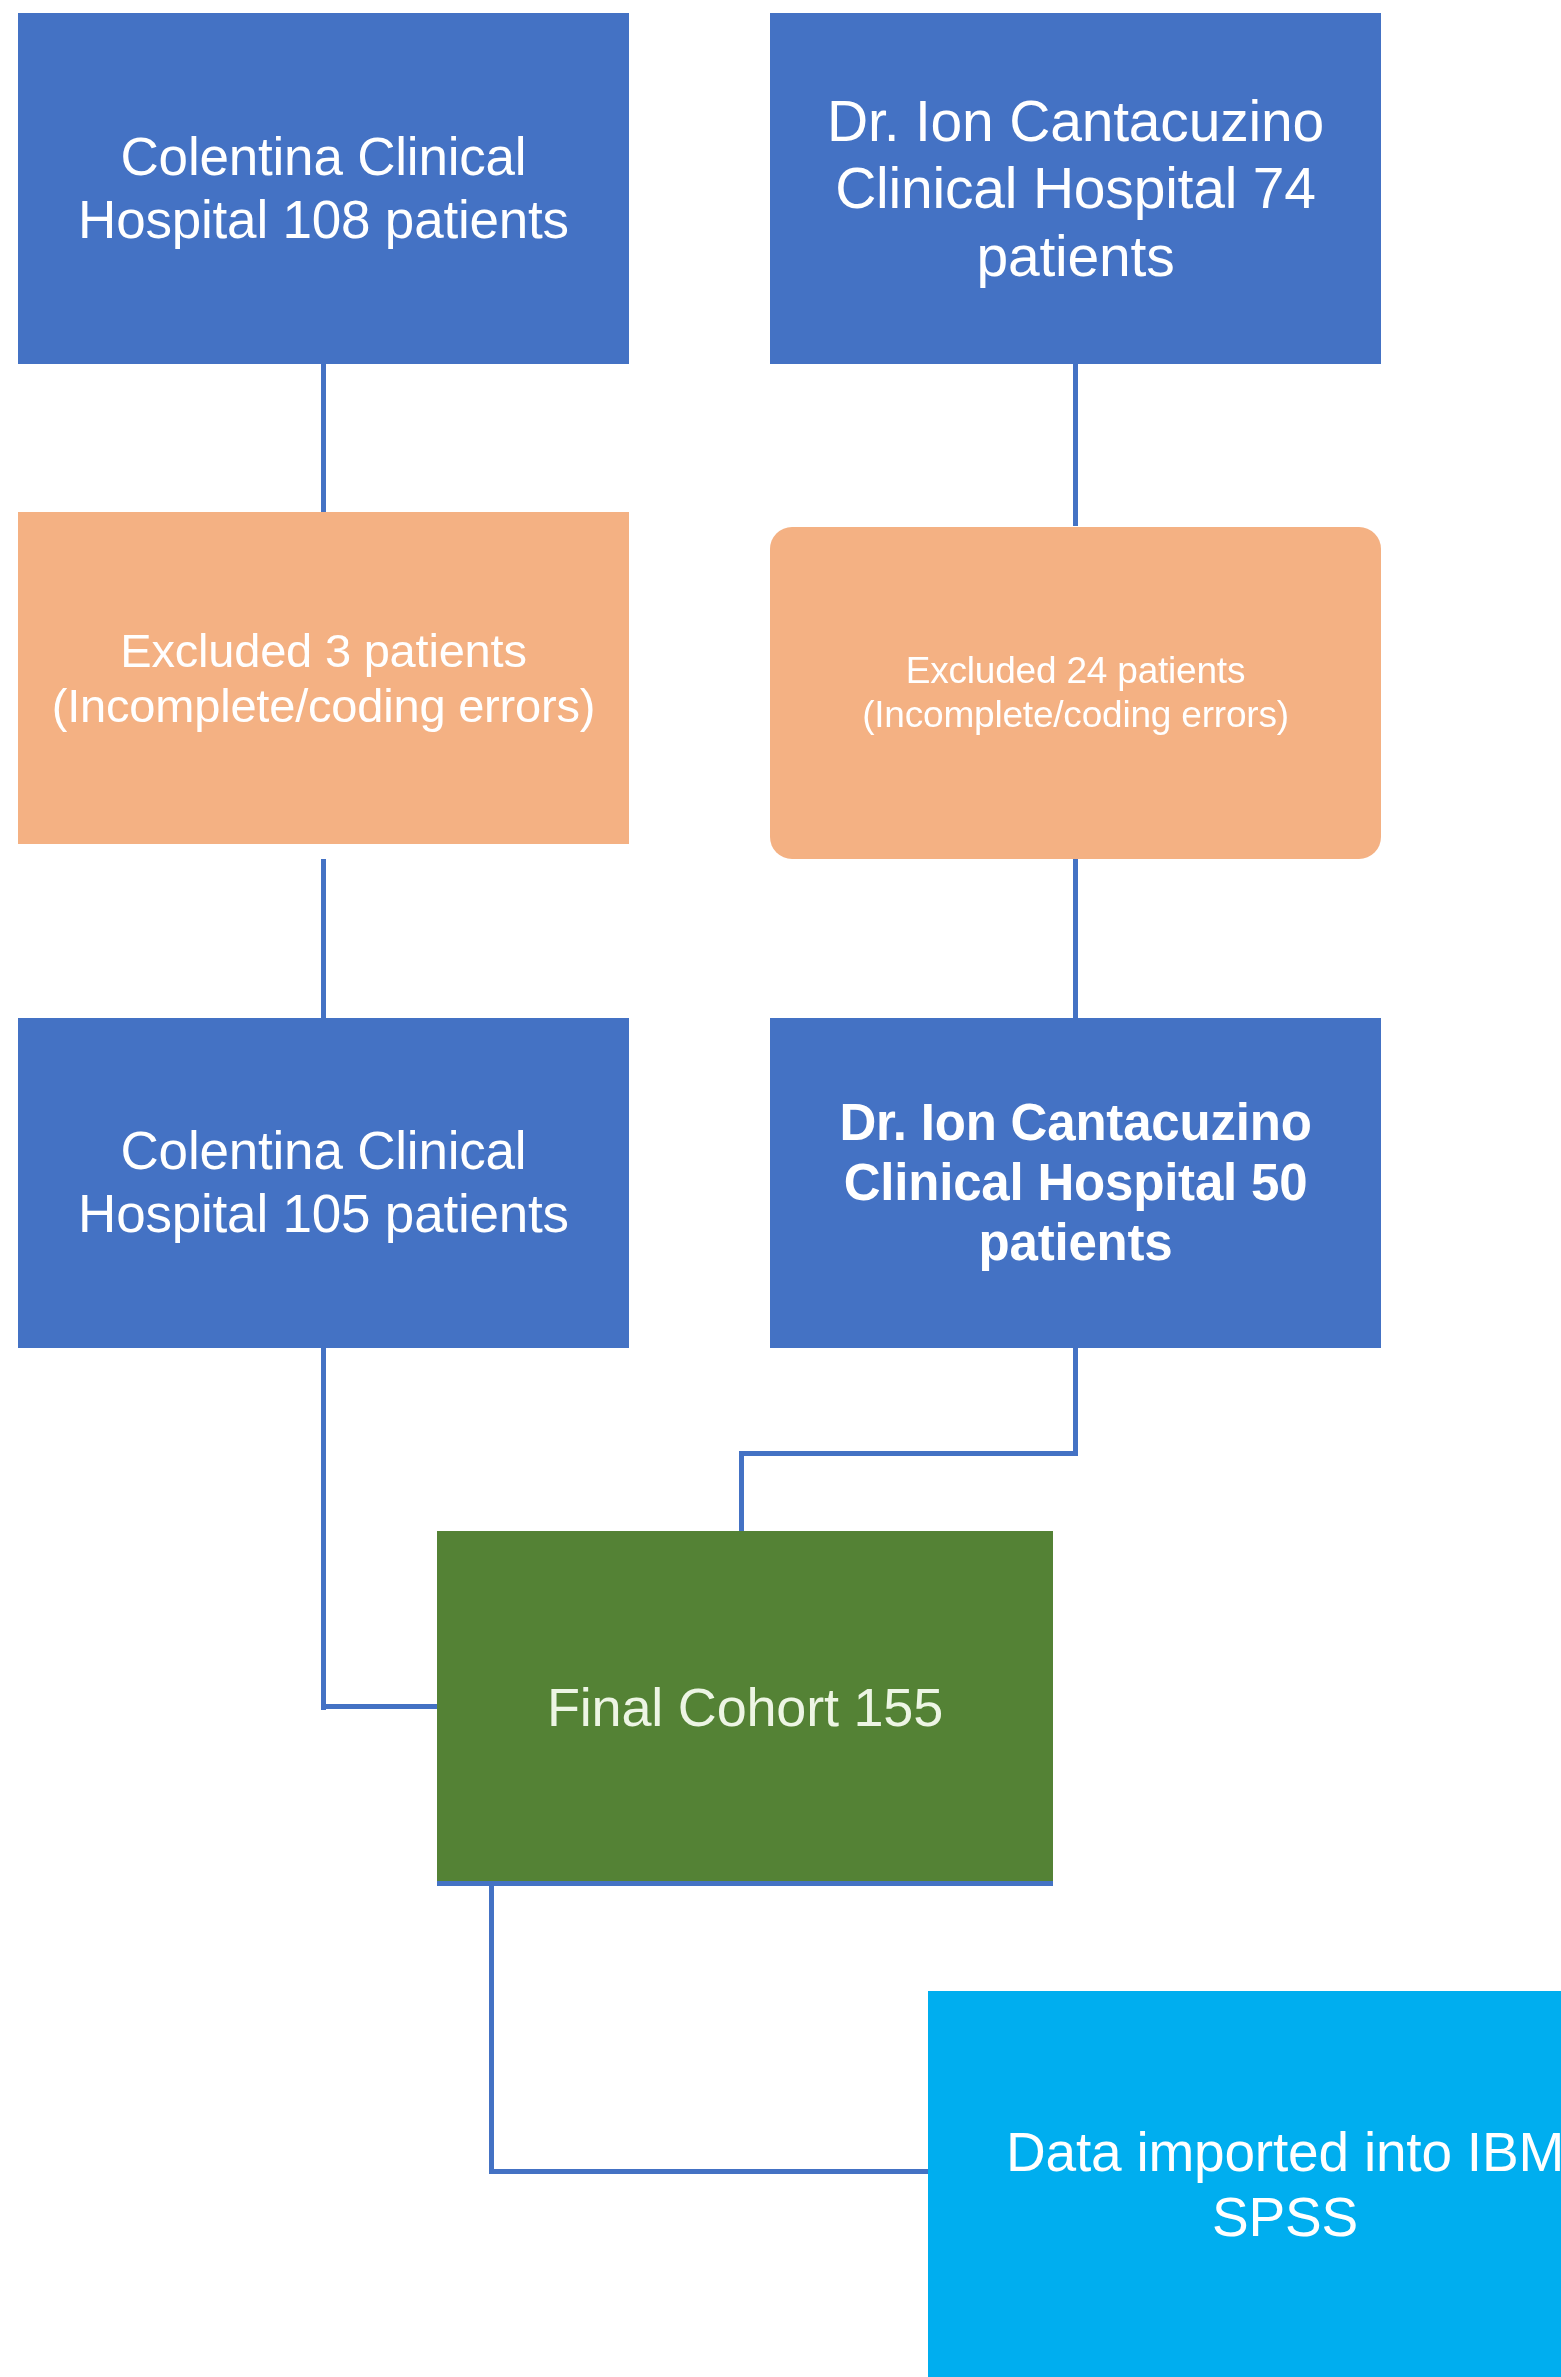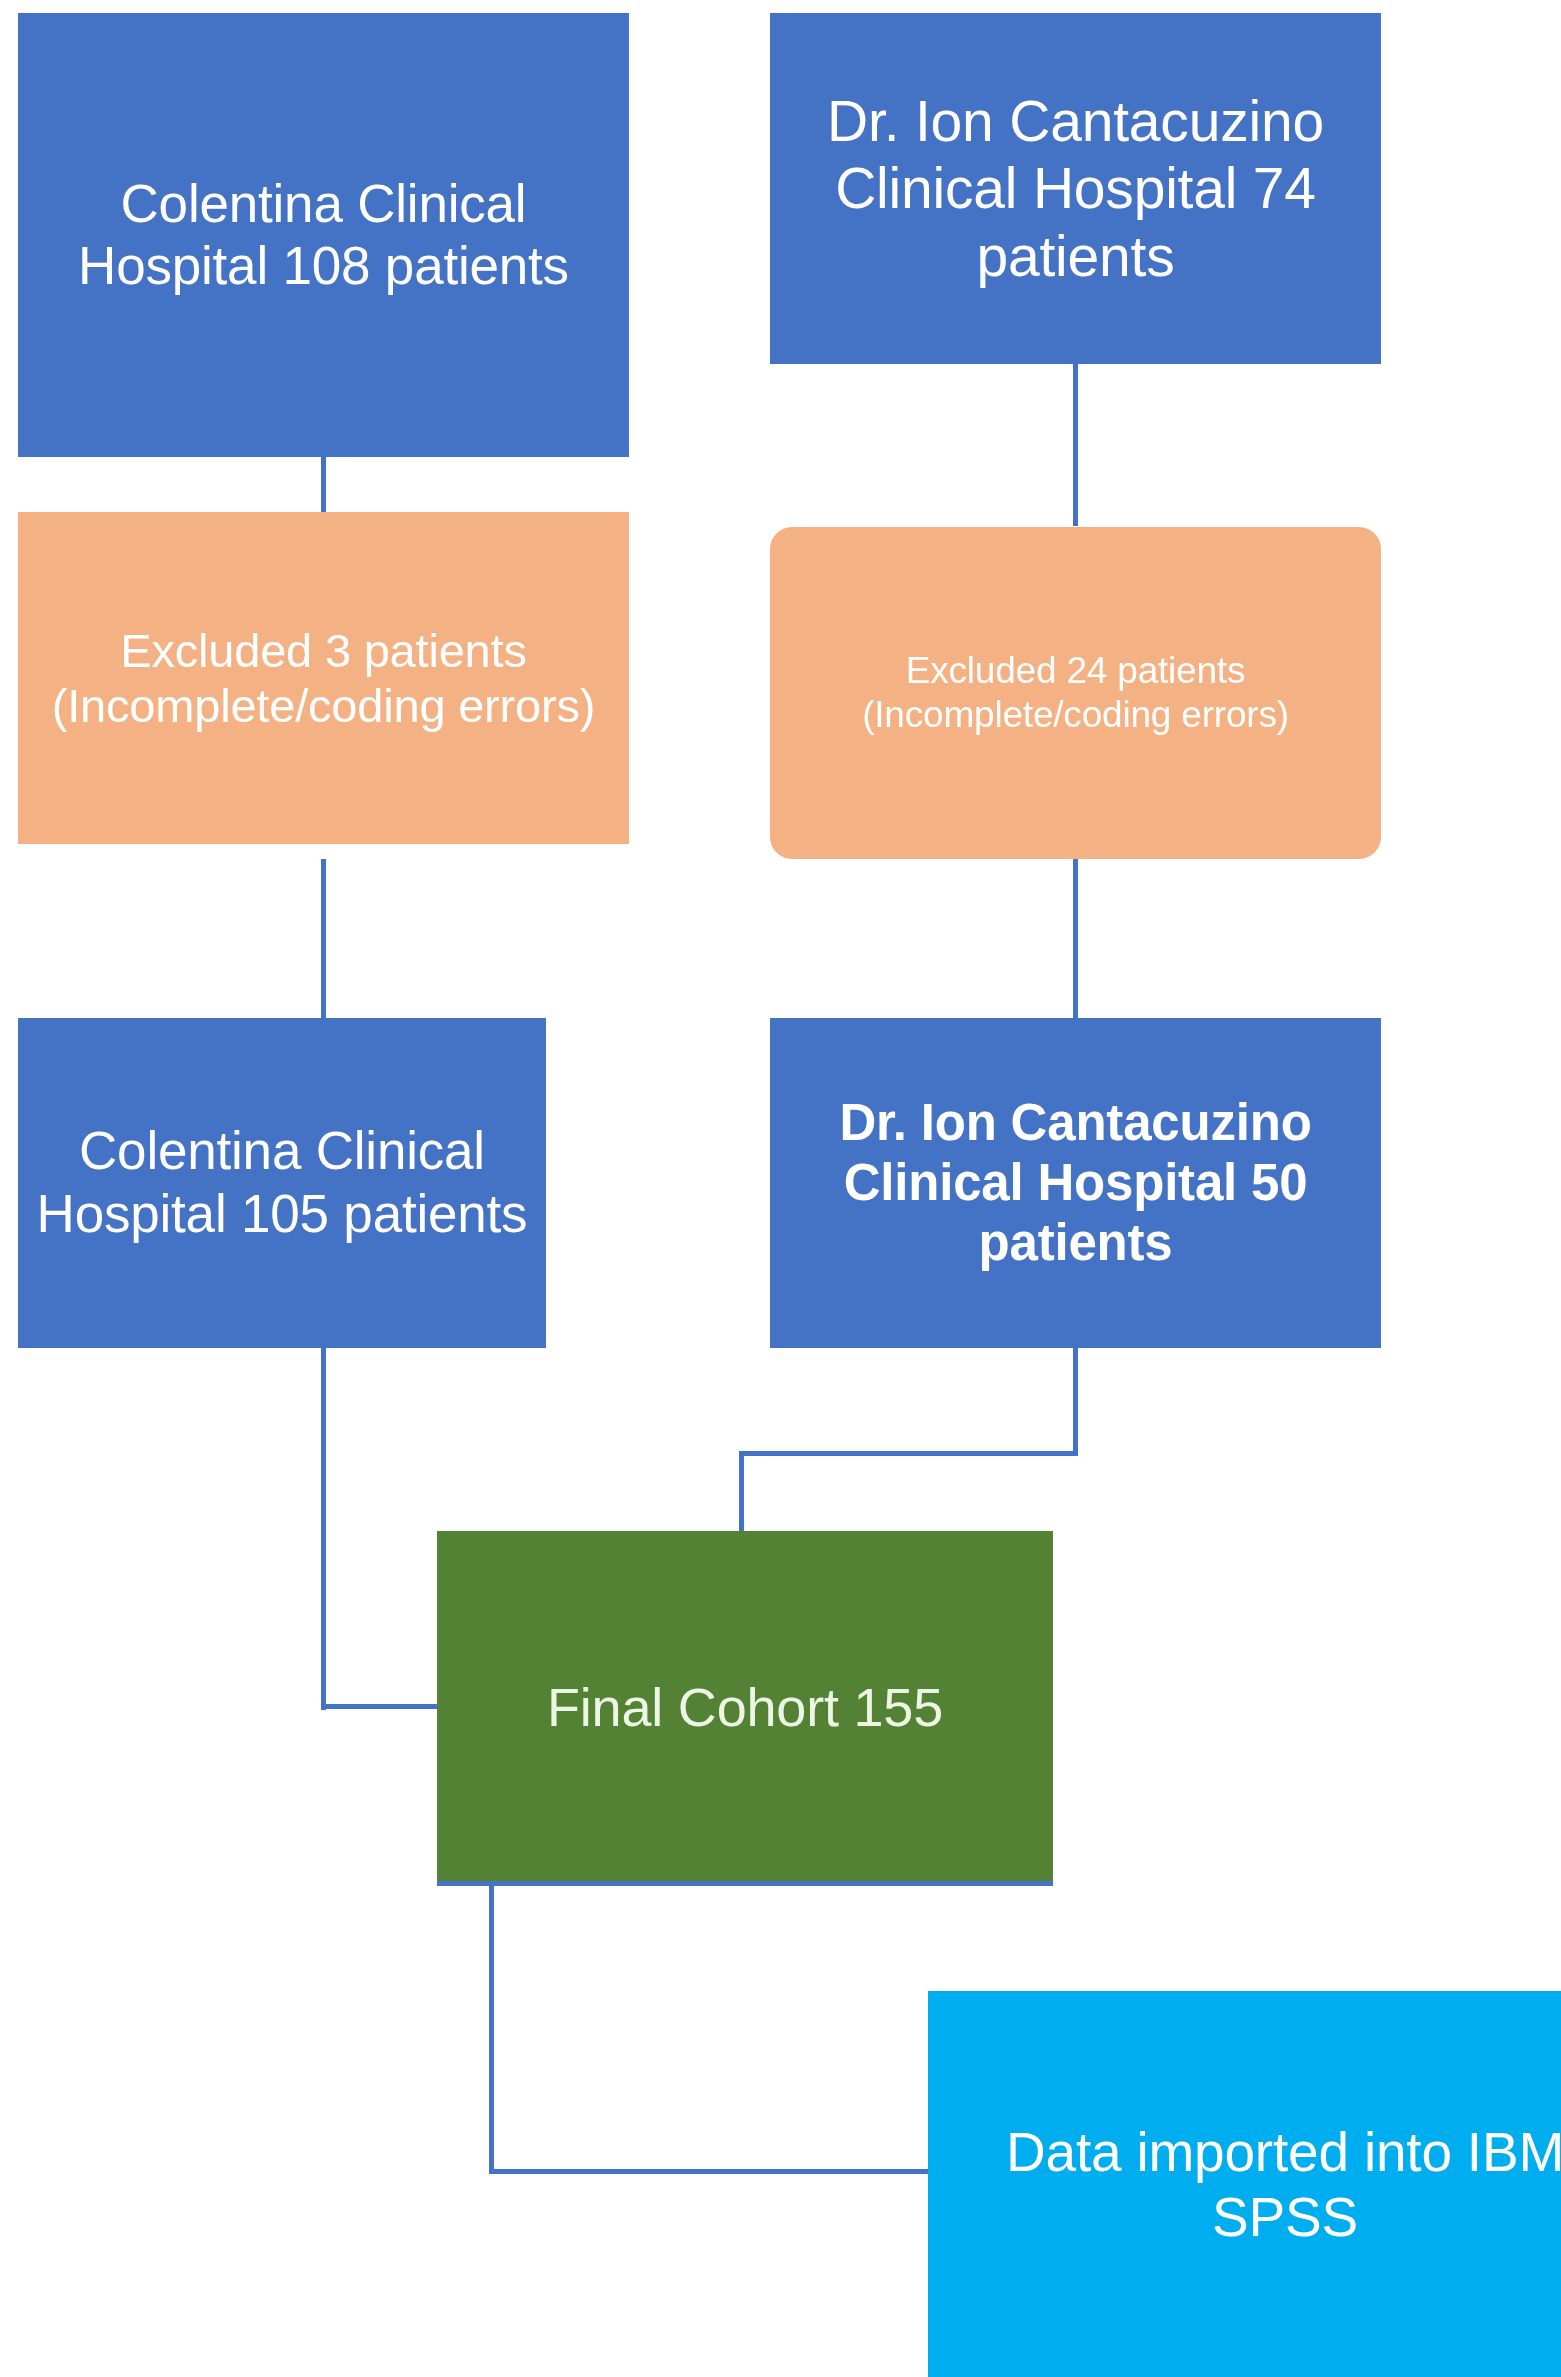--- a/index.html
+++ b/index.html
@@ -35,27 +35,27 @@
     white-space: pre-line;
   }
 
   
   .n-source   { background: #4472C4; }
   .n-excluded { background: #F4B183; }
   .n-final    { background: #548235; color: #EDF5E4; }
   .n-export   { background: #00AEEF; }
 
   
-  #node-colentina-initial { left: 18px;  top: 13.4px;   width: 611px; height: 444px; font-size: 53px; }
+  #node-colentina-initial { left: 18px;  top: 13.4px;   width: 611px; height: 351px; font-size: 53px; }
   #node-cantacuzino-initial { left: 770px; top: 13.4px; width: 611px; height: 351px; font-size: 57px; }
 
   #node-excluded-left  { left: 18px;  top: 512px;  width: 611px; height: 332px; font-size: 47px; }
   #node-excluded-right { left: 770px; top: 527px;  width: 611px; height: 332px; font-size: 37px; border-radius: 22px; }
 
-  #node-colentina-final   { left: 18px;  top: 1018px; width: 528px; height: 330px; font-size: 53px; }
+  #node-colentina-final   { left: 18px;  top: 1018px; width: 611px; height: 330px; font-size: 53px; }
   #node-cantacuzino-final { left: 770px; top: 1018px; width: 611px; height: 330px; font-size: 51px; font-weight: bold; }
 
   #node-final-cohort { left: 437px; top: 1531px; width: 616px; height: 353px; font-size: 54px; }
   #node-spss         { left: 928px; top: 1991px; width: 714px; height: 387px; font-size: 55px; }
 
   
   .conn {
     position: absolute;
     background: #4472C4;
   }

